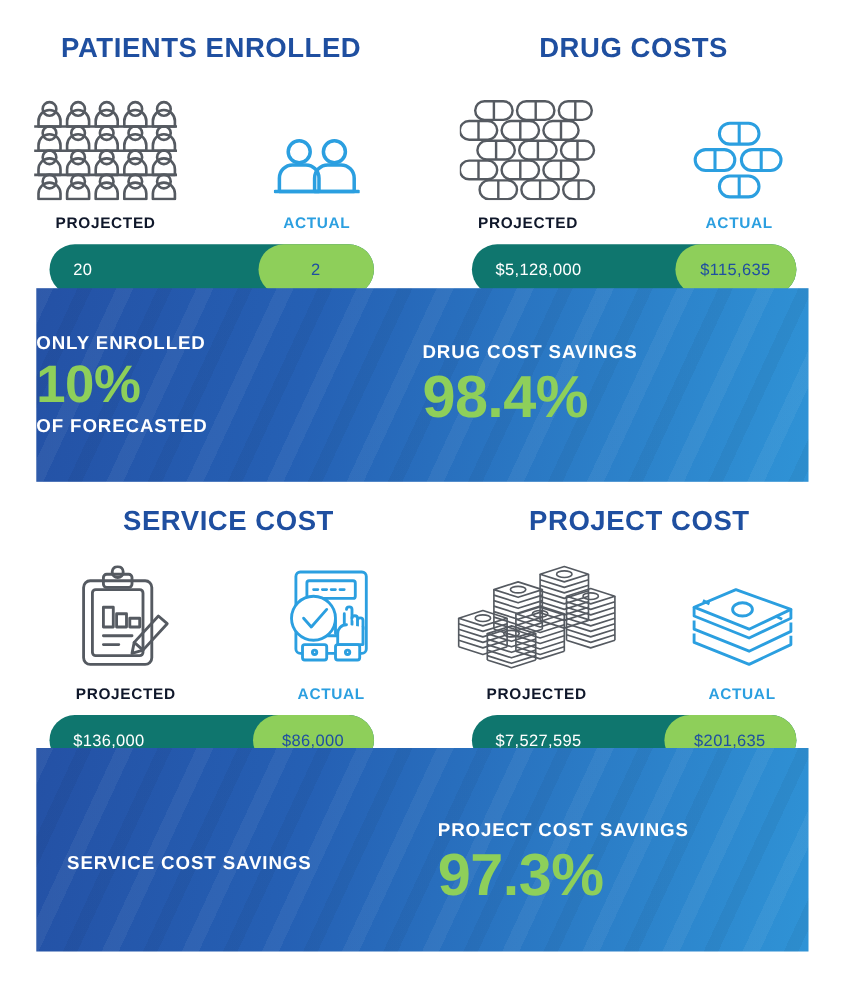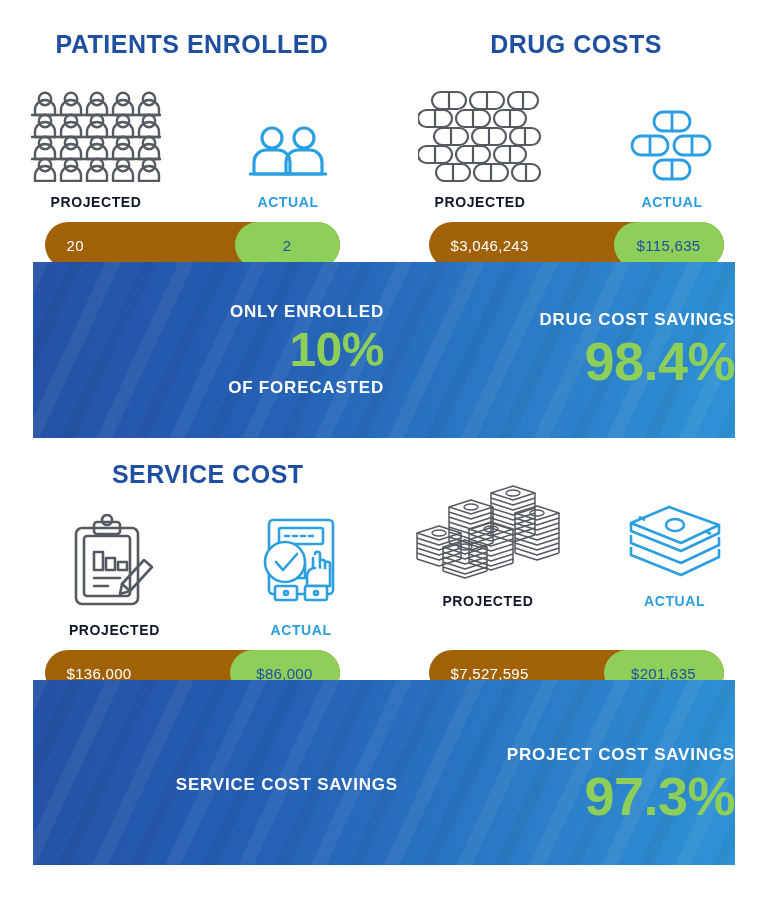--- a/index.html
+++ b/index.html
@@ -60,21 +60,21 @@
   .bar-wrap { width: 384px; display: flex; justify-content: center; }
   .bar {
     position: relative;
     width: 295px;
     height: 46px;
   }
   .bar-projected {
     position: absolute;
     left: 0; top: 0;
     width: 295px; height: 46px;
-    background: #a16207;
+    background: #0f766e;
     border-radius: 23px;
     display: flex;
     align-items: center;
   }
   .bar-projected span {
     margin-left: 22px;
     color: #ffffff;
     font-size: 15px;
     font-weight: normal;
     letter-spacing: 0.3px;
@@ -118,21 +118,21 @@
   .banner-inner {
     display: flex;
     width: 100%;
     height: 100%;
     align-items: center;
   }
   .banner-col {
     width: 50%;
     display: flex;
     flex-direction: column;
-    align-items: flex-end;
+    align-items: flex-start;
     justify-content: center;
     text-align: center;
   }
   .banner-label {
     color: #ffffff;
     font-size: 17px;
     font-weight: bold;
     letter-spacing: 0.8px;
     line-height: 1.3;
   }
@@ -340,21 +340,21 @@
           <span>20</span>
         </div>
         <div class="bar-actual w-small">
           <span>2</span>
         </div>
       </div>
     </div>
     <div class="bar-wrap">
       <div class="bar">
         <div class="bar-projected">
-          <span>$3,046,243</span>
+          <span>$5,128,000</span>
         </div>
         <div class="bar-actual w-med">
           <span>$115,635</span>
         </div>
       </div>
     </div>
   </div>
 
   <div class="banner" style="top:262px; height:176px;">
     <div class="banner-inner">
@@ -423,20 +423,21 @@
         <div class="icon-cell">
           <div class="cell-label projected">PROJECTED</div>
         </div>
         <div class="icon-cell">
           <div class="cell-label actual">ACTUAL</div>
         </div>
       </div>
     </div>
 
     <div class="quad">
+      <div class="quad-title">PROJECT COST</div>
 
       <div class="icons-row" style="height:105px; margin-top:16px;">
         <div class="icon-cell">
           <div class="icon-art">
             <svg class="icon-svg" width="150" height="100" viewBox="0 0 150 100">
               <g fill="none" stroke="#555a61" stroke-width="1.5" stroke-linejoin="round">
                 <g transform="translate(78,4)">
                   <path d="M0 8l22-7 22 7-22 7z"></path>
                     <ellipse cx="22" cy="8" rx="7" ry="3"></ellipse>
                   <path d="M0 8v42M44 8v42M0 50l22 7 22-7"></path>

